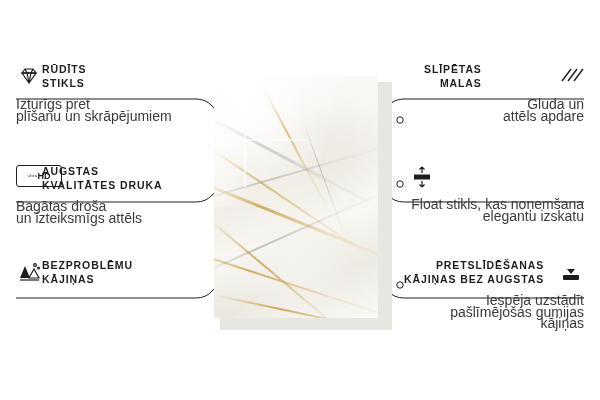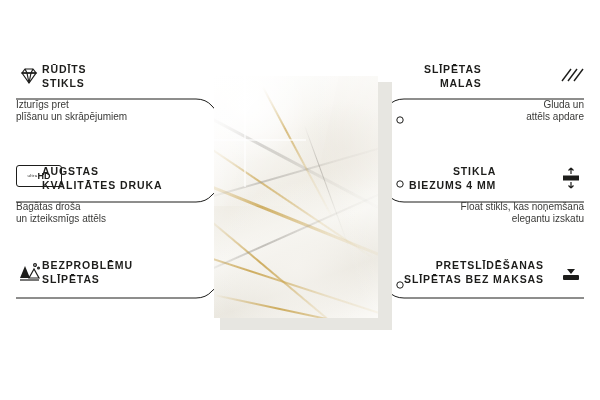--- a/index.html
+++ b/index.html
@@ -77,21 +77,21 @@
   .feature { position: absolute; }
   .feature .title {
     font-size: 10.5px;
     font-weight: 700;
     color: #1d1d1b;
     letter-spacing: 0.9px;
     line-height: 14px;
     white-space: pre-line;
   }
   .feature .desc {
-    font-size: 10px;
+    font-size: 14px;
     color: #3a3a38;
     line-height: 11.5px;
     white-space: pre-line;
   }
   .feature.left .title,
   .feature.left .desc { text-align: left; }
   .feature.right .title,
   .feature.right .desc { text-align: right; }
 
   .head { display: flex; align-items: center; }
@@ -208,21 +208,21 @@
       <div class="icon">
         <svg width="26" height="26" viewBox="0 0 26 26" fill="none" stroke="#1d1d1b" stroke-width="1.2">
           <path d="M4 19 L9 7 L14 19 Z" fill="#1d1d1b" stroke="none"></path>
           <path d="M13 19 L18 10 L23 19 Z"></path>
           <path d="M4 21 H23"></path>
           <circle cx="19" cy="6" r="1.4"></circle>
           <circle cx="22.5" cy="9" r="0.9"></circle>
         </svg>
       </div>
       <div class="title">BEZPROBLĒMU
-SLĪPĒTAS</div>
+KĀJIŅAS</div>
     </div>
   </div>
 
   <div class="feature right" id="f-edges">
     <div class="head">
       <div class="title">SLĪPĒTAS
 MALAS</div>
       <div class="icon">
         <svg width="26" height="26" viewBox="0 0 26 26" fill="none" stroke="#1d1d1b" stroke-width="1.4">
           <path d="M4 18 L13 6"></path>
@@ -230,40 +230,40 @@
           <path d="M16 18 L25 6"></path>
         </svg>
       </div>
     </div>
     <div class="desc">Gluda un
 attēls apdare</div>
   </div>
 
   <div class="feature right" id="f-thick">
     <div class="head">
-      <div class="title">STIKLA
-BIEZUMS 4 MM</div>
       <div class="icon">
         <svg width="26" height="26" viewBox="0 0 26 26" fill="none" stroke="#1d1d1b" stroke-width="1.2">
           <path d="M13 3 L13 9 M13 3 L10.5 5.5 M13 3 L15.5 5.5"></path>
           <rect x="5" y="10.5" width="16" height="5" fill="#1d1d1b" stroke="none"></rect>
           <path d="M13 23 L13 17 M13 23 L10.5 20.5 M13 23 L15.5 20.5"></path>
         </svg>
       </div>
     </div>
     <div class="desc">Float stikls, kas noņemšana
 elegantu izskatu</div>
   </div>
 
   <div class="feature right" id="f-feet">
     <div class="head">
       <div class="title">PRETSLĪDĒŠANAS
-SLĪPĒTAS BEZ MAKSAS</div>
+KĀJIŅAS BEZ AUGSTAS</div>
       <div class="icon">
         <svg width="26" height="26" viewBox="0 0 26 26" fill="none" stroke="#1d1d1b" stroke-width="1.2">
           <path d="M13 3 L13 13 M13 15 L9 10 L17 10 Z" fill="#1d1d1b" stroke="none"></path>
           <rect x="5" y="16" width="16" height="5" rx="1" fill="#1d1d1b" stroke="none"></rect>
         </svg>
       </div>
     </div>
+    <div class="desc">Iespēja uzstādīt
+pašlīmējošas gumijas kājiņas</div>
   </div>
 
 </div>
 
 </body></html>

